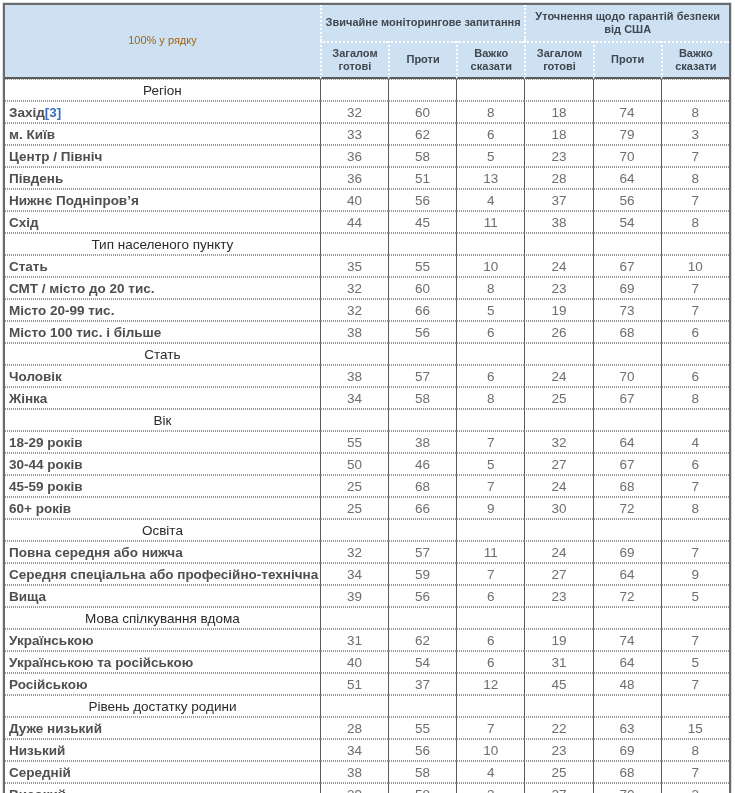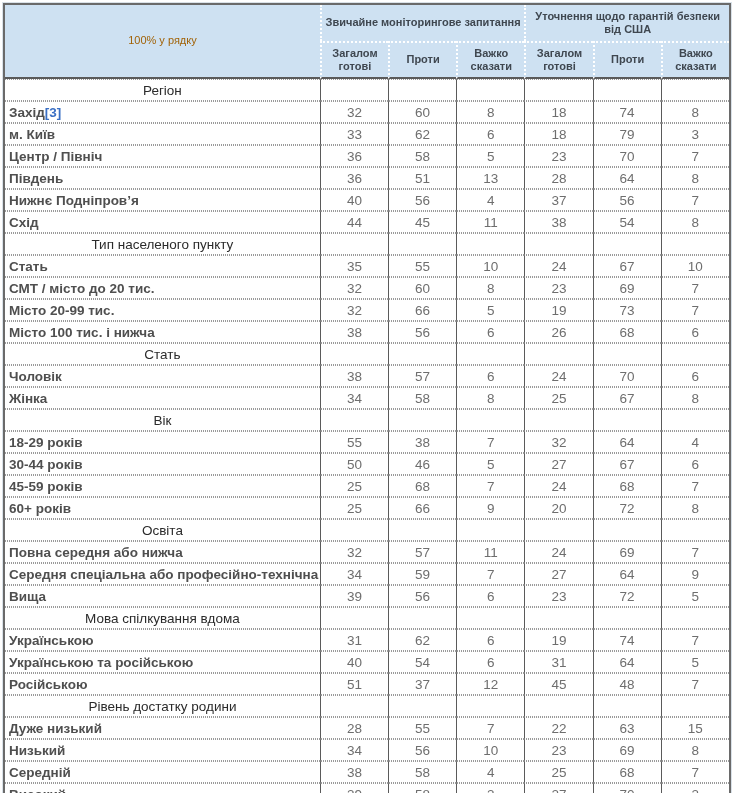--- a/index.html
+++ b/index.html
@@ -198,21 +198,21 @@
         <tr>
           <td class="label">Місто 20-99 тис.</td>
           <td class="num">32</td>
           <td class="num">66</td>
           <td class="num">5</td>
           <td class="num">19</td>
           <td class="num">73</td>
           <td class="num">7</td>
         </tr>
         <tr>
-          <td class="label">Місто 100 тис. і нижча</td>
+          <td class="label">Місто 100 тис. і більше</td>
           <td class="num">38</td>
           <td class="num">56</td>
           <td class="num">6</td>
           <td class="num">26</td>
           <td class="num">68</td>
           <td class="num">6</td>
         </tr>
         <tr>
           <td class="section-title">Стать</td>
           <td class="num"></td>
@@ -274,21 +274,21 @@
           <td class="num">7</td>
           <td class="num">24</td>
           <td class="num">68</td>
           <td class="num">7</td>
         </tr>
         <tr>
           <td class="label">60+ років</td>
           <td class="num">25</td>
           <td class="num">66</td>
           <td class="num">9</td>
-          <td class="num">20</td>
+          <td class="num">30</td>
           <td class="num">72</td>
           <td class="num">8</td>
         </tr>
         <tr>
           <td class="section-title">Освіта</td>
           <td class="num"></td>
           <td class="num"></td>
           <td class="num"></td>
           <td class="num"></td>
           <td class="num"></td>

